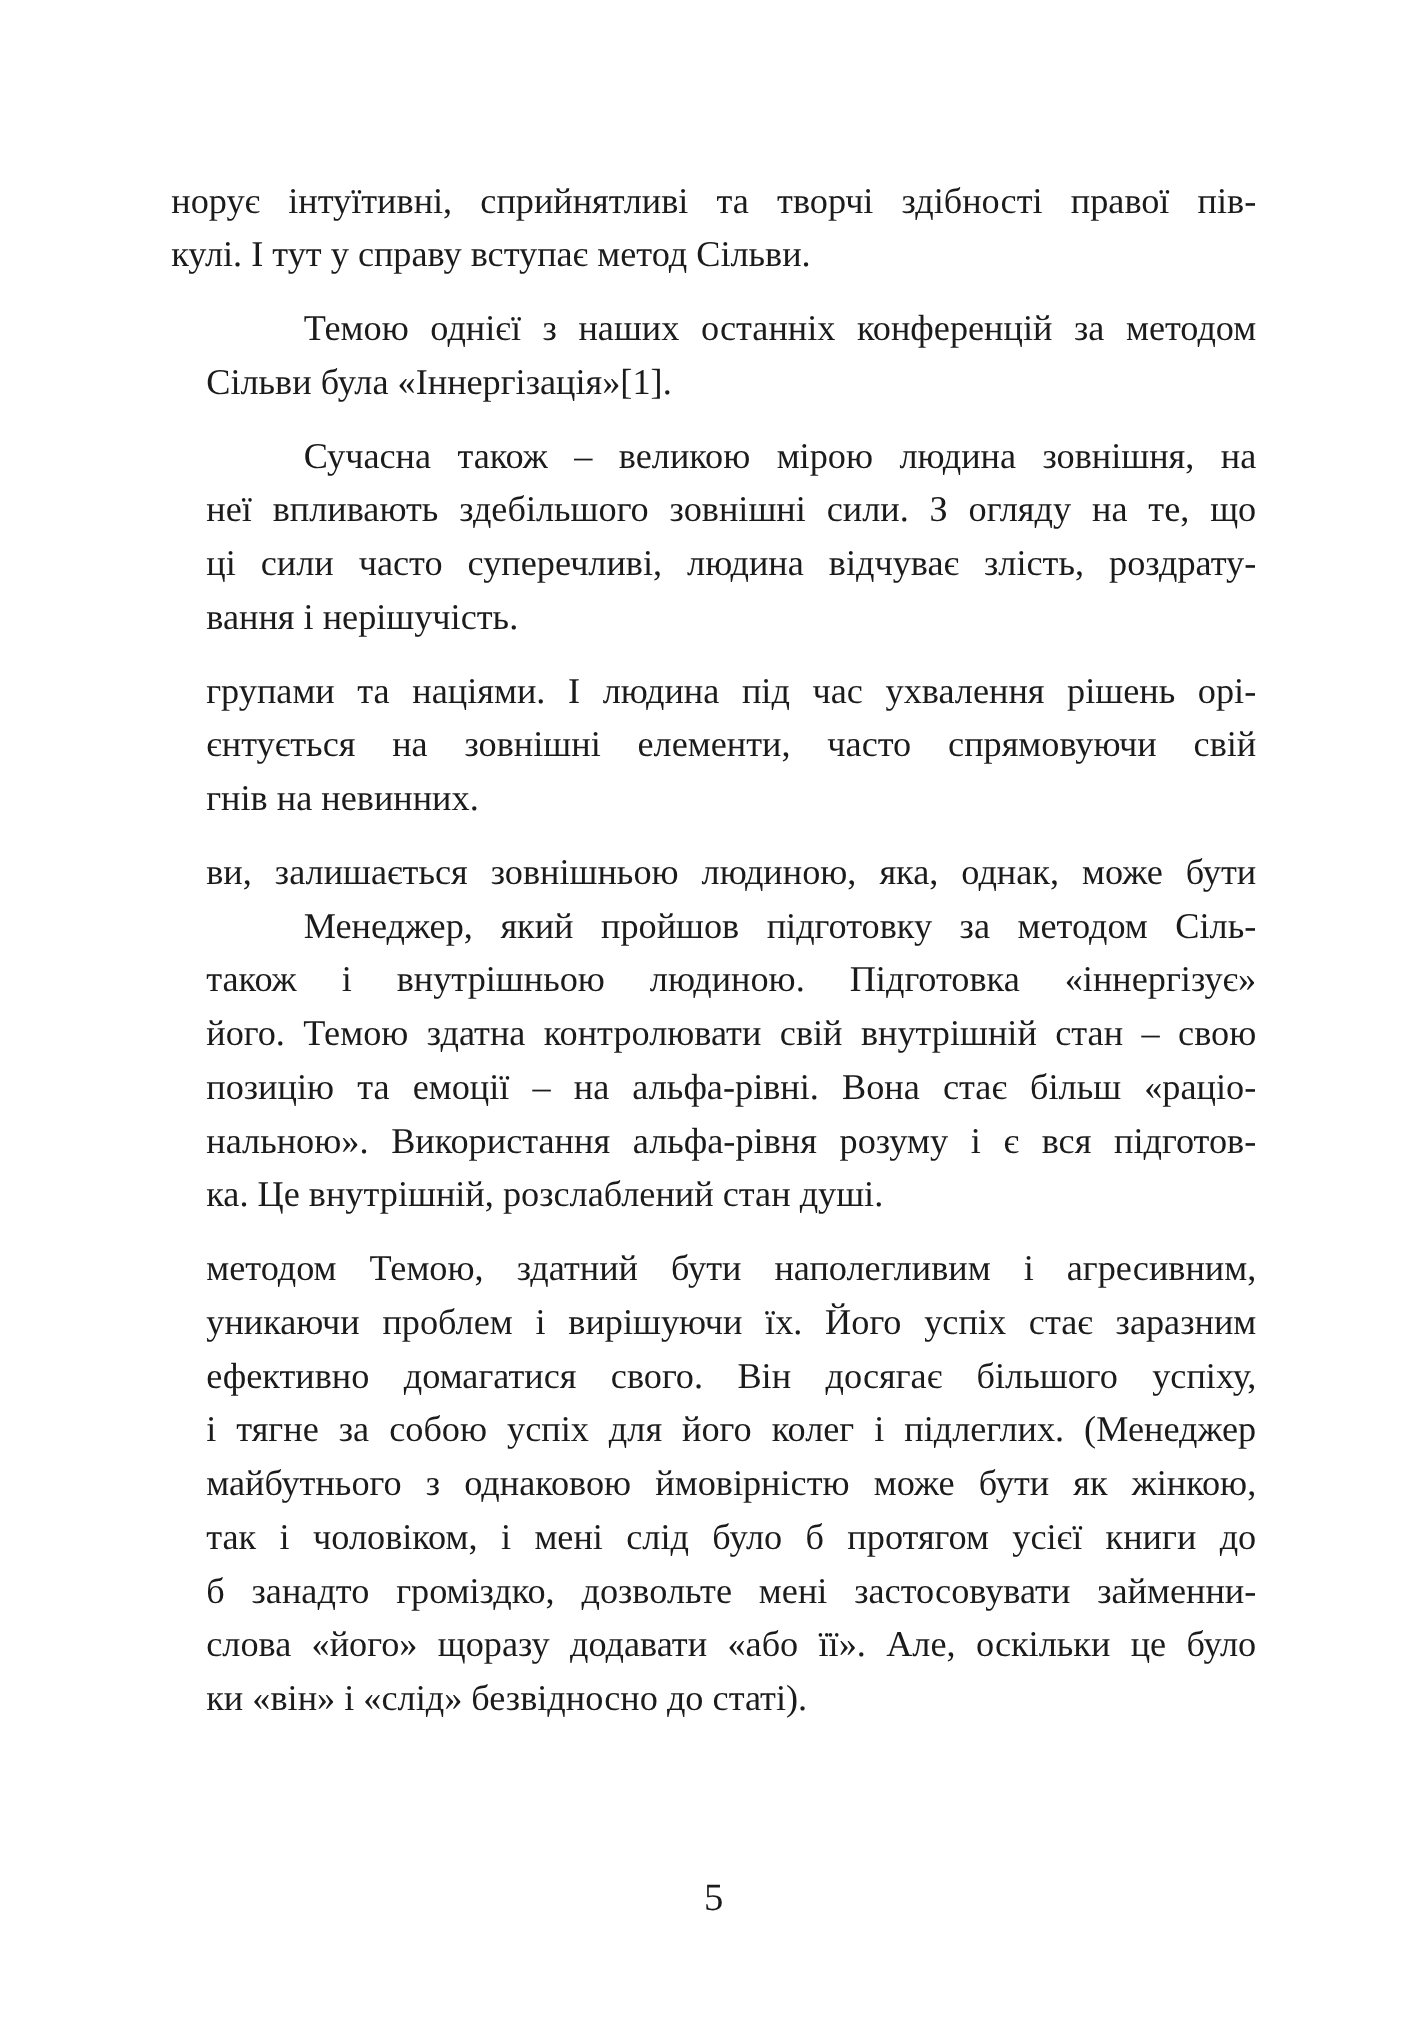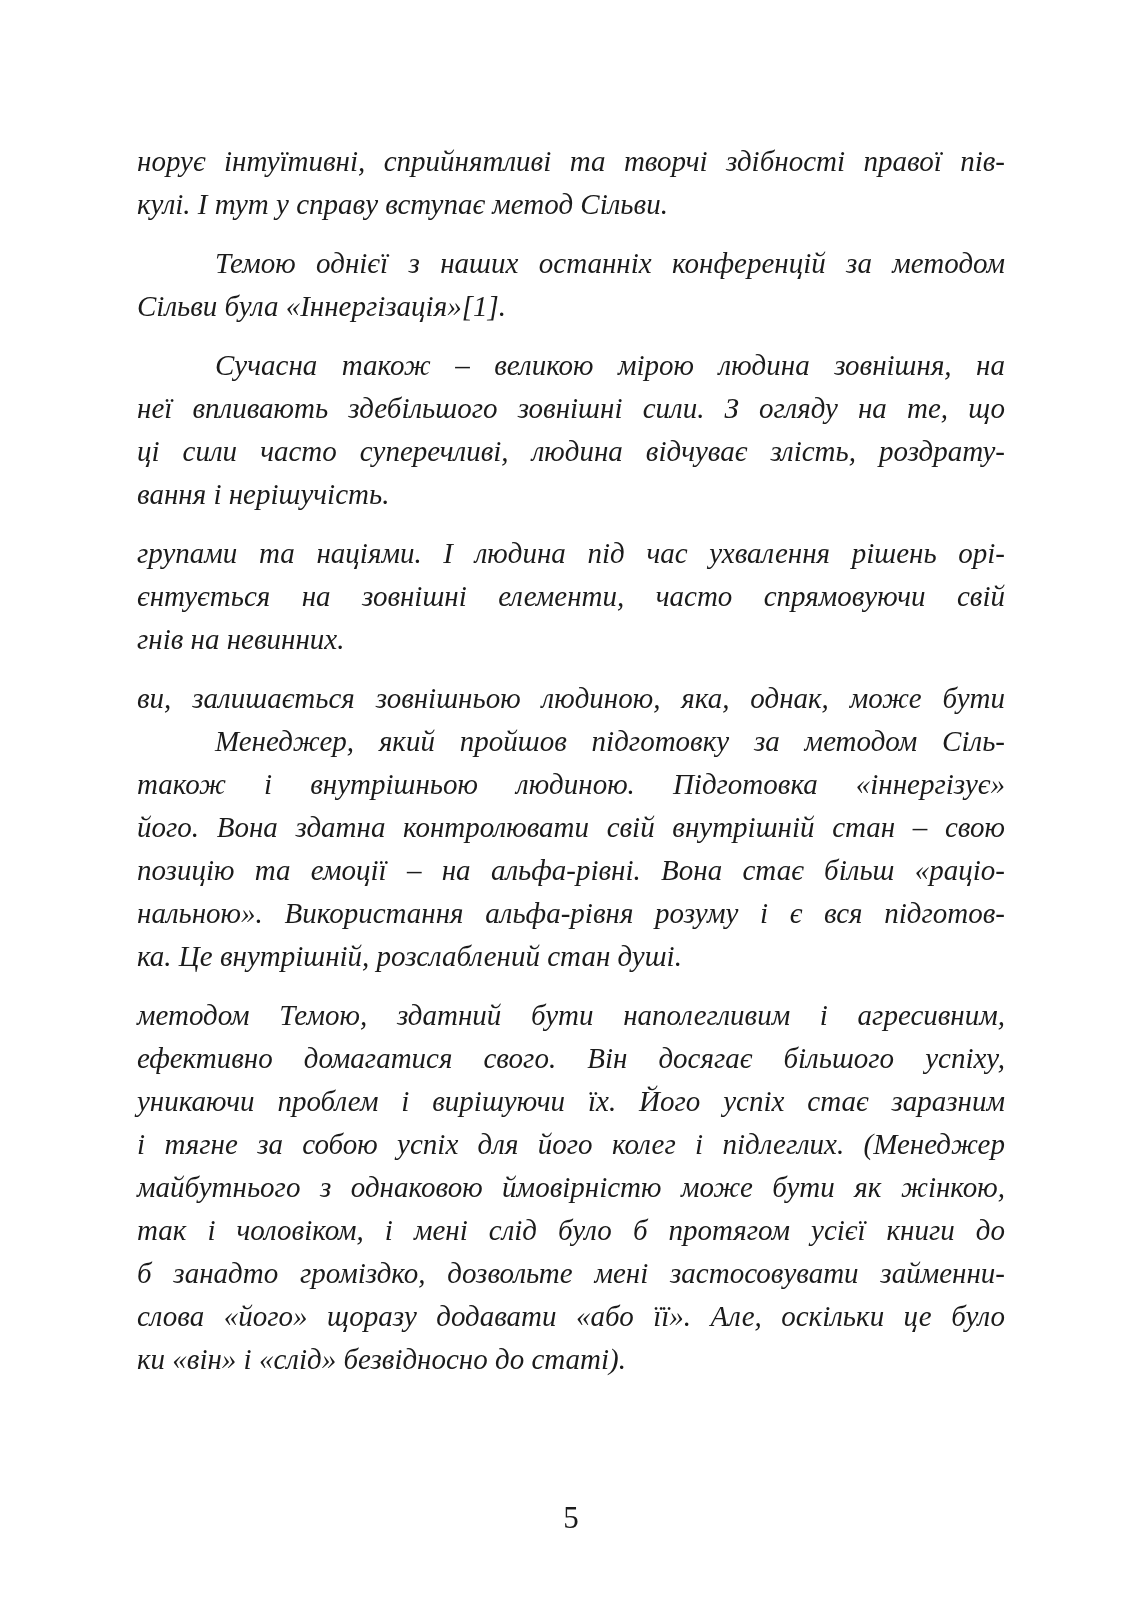--- a/index.html
+++ b/index.html
@@ -19,24 +19,24 @@
     position: absolute;
     left: 137px;
     top: 140px;
     width: 868px;
     font-size: 29px;
     color: #1b1b1b;
   }
   .paragraph {
     margin: 0;
     padding: 0;
-    font-style: italic;
   }
   .paragraph + .paragraph {
     margin-top: 16px;
+    margin-left: 28px;
   }
   .line {
     line-height: 43px;
     height: 43px;
     text-align: justify;
     text-align-last: justify;
     white-space: normal;
   }
   .line.last {
     text-align-last: left;
@@ -76,29 +76,29 @@
       </div>
       <div class="paragraph">
         <div class="line">групами та націями. І людина під час ухвалення рішень орі-</div>
         <div class="line">єнтується на зовнішні елементи, часто спрямовуючи свій</div>
         <div class="line last">гнів на невинних.</div>
       </div>
       <div class="paragraph">
         <div class="line">ви, залишається зовнішньою людиною, яка, однак, може бути</div>
         <div class="line first-indent">Менеджер, який пройшов підготовку за методом Сіль-</div>
         <div class="line">також і внутрішньою людиною. Підготовка «іннергізує»</div>
-        <div class="line">його. Вона здатна контролювати свій внутрішній стан – свою</div>
+        <div class="line">його. Темою здатна контролювати свій внутрішній стан – свою</div>
         <div class="line">позицію та емоції – на альфа-рівні. Вона стає більш «раціо-</div>
         <div class="line">нальною». Використання альфа-рівня розуму і є вся підготов-</div>
         <div class="line last">ка. Це внутрішній, розслаблений стан душі.</div>
       </div>
       <div class="paragraph">
         <div class="line">методом Темою, здатний бути наполегливим і агресивним,</div>
+        <div class="line">уникаючи проблем і вирішуючи їх. Його успіх стає заразним</div>
         <div class="line">ефективно домагатися свого. Він досягає більшого успіху,</div>
-        <div class="line">уникаючи проблем і вирішуючи їх. Його успіх стає заразним</div>
         <div class="line">і тягне за собою успіх для його колег і підлеглих. (Менеджер</div>
         <div class="line">майбутнього з однаковою ймовірністю може бути як жінкою,</div>
         <div class="line">так і чоловіком, і мені слід було б протягом усієї книги до</div>
         <div class="line">б занадто громіздко, дозвольте мені застосовувати займенни-</div>
         <div class="line">слова «його» щоразу додавати «або її». Але, оскільки це було</div>
         <div class="line last">ки «він» і «слід» безвідносно до статі).</div>
       </div>
     </div>
   <div class="page-number">5</div>
 </div>

